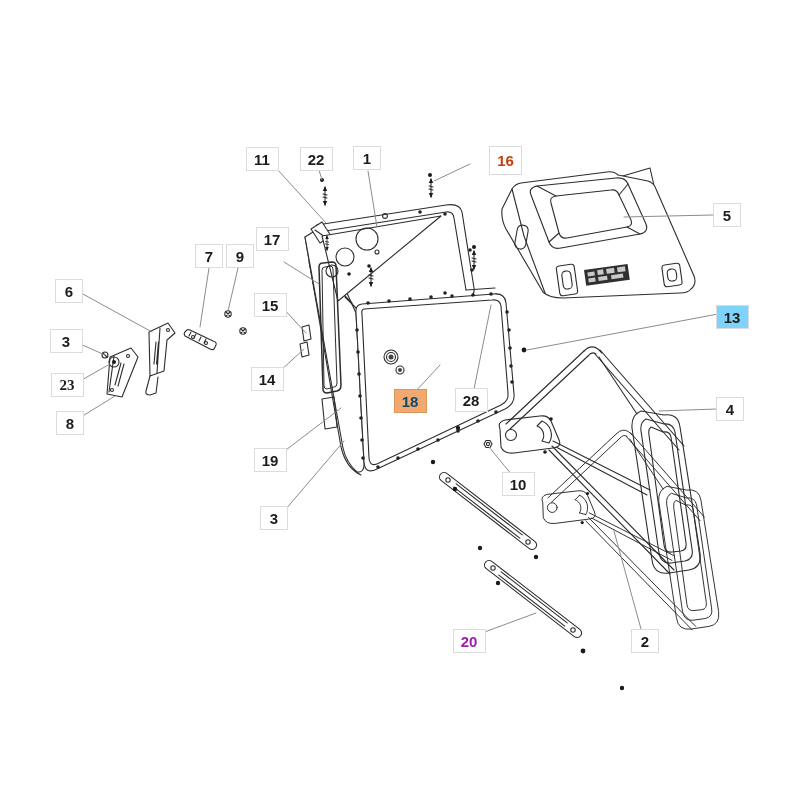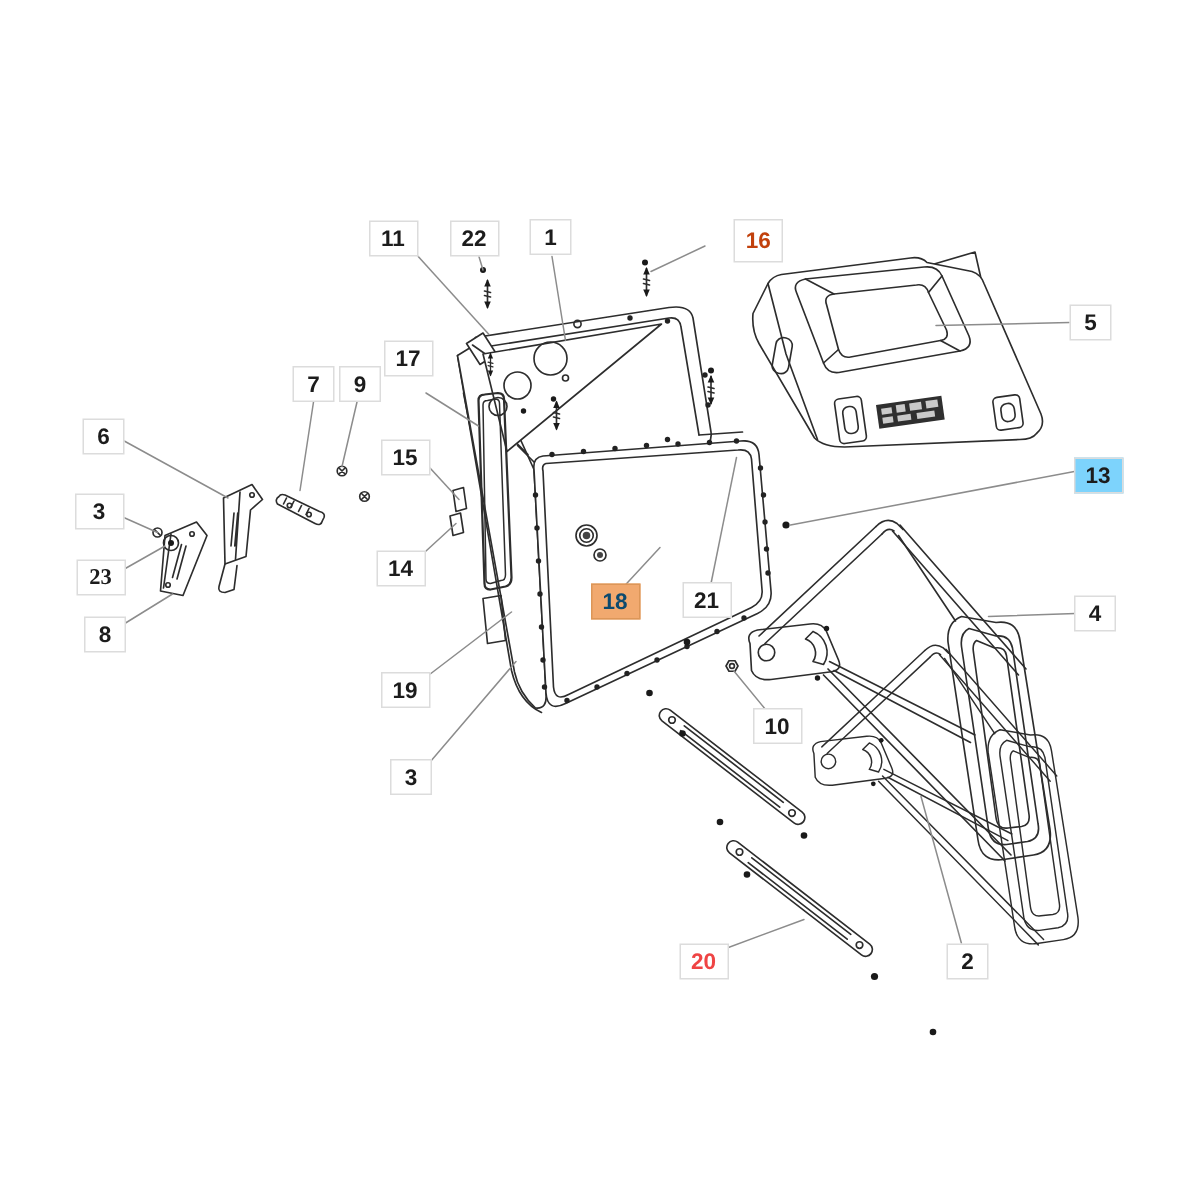--- a/index.html
+++ b/index.html
@@ -276,22 +276,22 @@
       <div class="part-label" style="left: 226px; top: 244px; width: 28px; height: 24px; background: rgb(255, 255, 255); border-color: rgb(220, 220, 220); color: rgb(28, 28, 28);">9</div>
       <div class="part-label" style="left: 255.5px; top: 227px; width: 33px; height: 24px; background: rgb(255, 255, 255); border-color: rgb(220, 220, 220); color: rgb(28, 28, 28);">17</div>
       <div class="part-label" style="left: 55px; top: 279px; width: 28px; height: 24px; background: rgb(255, 255, 255); border-color: rgb(220, 220, 220); color: rgb(28, 28, 28);">6</div>
       <div class="part-label" style="left: 253.5px; top: 293px; width: 33px; height: 24px; background: rgb(255, 255, 255); border-color: rgb(220, 220, 220); color: rgb(28, 28, 28);">15</div>
       <div class="part-label" style="left: 715.5px; top: 305px; width: 33px; height: 24px; background: #7dd3fc; border-color: rgb(220, 220, 220); color: rgb(28, 28, 28);">13</div>
       <div class="part-label" style="left: 49.5px; top: 329px; width: 33px; height: 24px; background: rgb(255, 255, 255); border-color: rgb(220, 220, 220); color: rgb(28, 28, 28);">3</div>
       <div class="part-label" style="left: 250.5px; top: 367px; width: 33px; height: 24px; background: rgb(255, 255, 255); border-color: rgb(220, 220, 220); color: rgb(28, 28, 28);">14</div>
       <div class="part-label" style="left: 50.5px; top: 373px; width: 33px; height: 24px; background: rgb(255, 255, 255); border-color: rgb(220, 220, 220); color: rgb(28, 28, 28); font-family: Liberation Serif, serif;">23</div>
       <div class="part-label" style="left: 716px; top: 397px; width: 28px; height: 24px; background: rgb(255, 255, 255); border-color: rgb(220, 220, 220); color: rgb(28, 28, 28);">4</div>
       <div class="part-label" style="left: 393.5px; top: 389px; width: 33px; height: 24px; background: rgb(241, 169, 111); border-color: rgb(220, 150, 88); color: #0c4a6e;">18</div>
-      <div class="part-label" style="left: 454.5px; top: 388px; width: 33px; height: 24px; background: rgb(255, 255, 255); border-color: rgb(220, 220, 220); color: rgb(28, 28, 28);">21</div>
+      <div class="part-label" style="left: 454.5px; top: 388px; width: 33px; height: 24px; background: rgb(255, 255, 255); border-color: rgb(220, 220, 220); color: rgb(28, 28, 28);">28</div>
       <div class="part-label" style="left: 56px; top: 411px; width: 28px; height: 24px; background: rgb(255, 255, 255); border-color: rgb(220, 220, 220); color: rgb(28, 28, 28);">8</div>
       <div class="part-label" style="left: 253.5px; top: 448px; width: 33px; height: 24px; background: rgb(255, 255, 255); border-color: rgb(220, 220, 220); color: rgb(28, 28, 28);">19</div>
       <div class="part-label" style="left: 501.5px; top: 472px; width: 33px; height: 24px; background: rgb(255, 255, 255); border-color: rgb(220, 220, 220); color: rgb(28, 28, 28);">10</div>
       <div class="part-label" style="left: 260px; top: 506px; width: 28px; height: 24px; background: rgb(255, 255, 255); border-color: rgb(220, 220, 220); color: rgb(28, 28, 28);">3</div>
-      <div class="part-label" style="left: 452.5px; top: 629px; width: 33px; height: 24px; background: rgb(255, 255, 255); border-color: rgb(220, 220, 220); color: #ef4444;">20</div>
+      <div class="part-label" style="left: 452.5px; top: 629px; width: 33px; height: 24px; background: rgb(255, 255, 255); border-color: rgb(220, 220, 220); color: #a21caf;">20</div>
       <div class="part-label" style="left: 631px; top: 629px; width: 28px; height: 24px; background: rgb(255, 255, 255); border-color: rgb(220, 220, 220); color: rgb(28, 28, 28);">2</div>
     </div>
 
 </div>
 
 </body></html>

